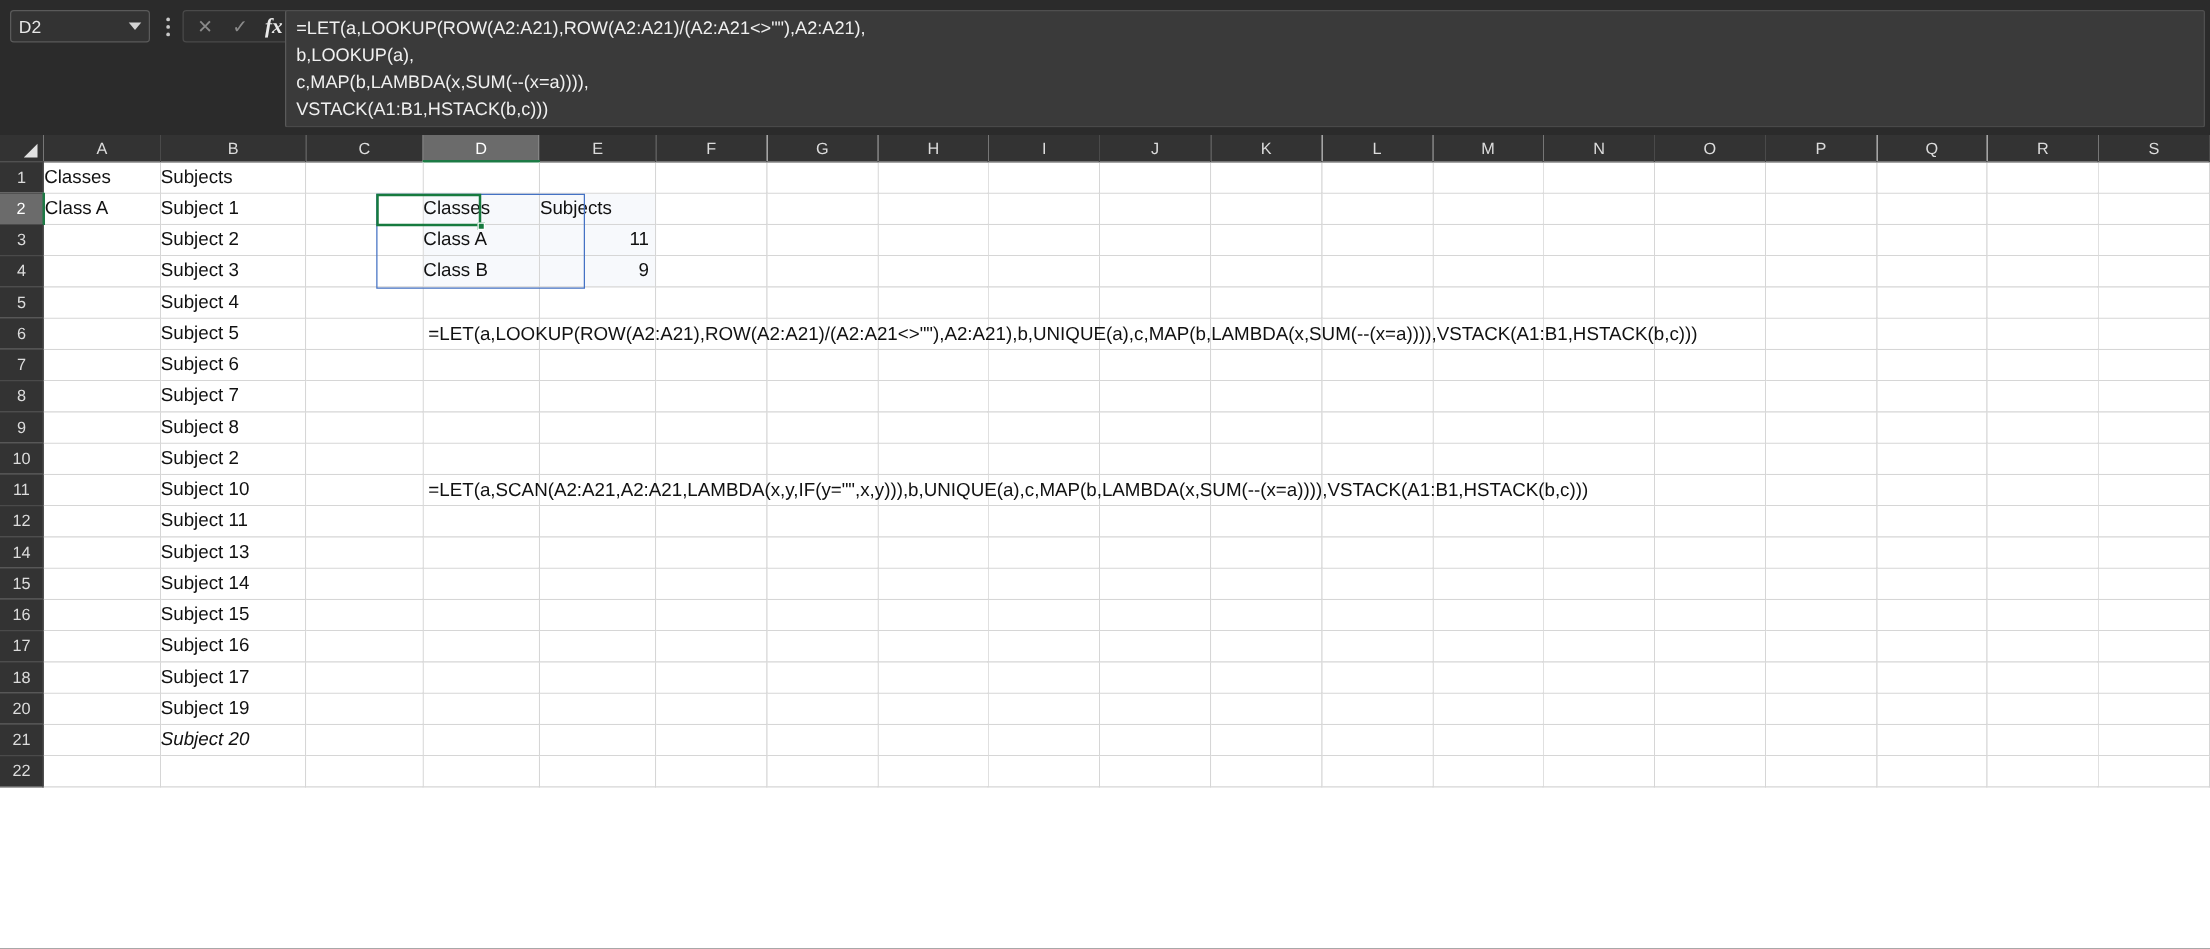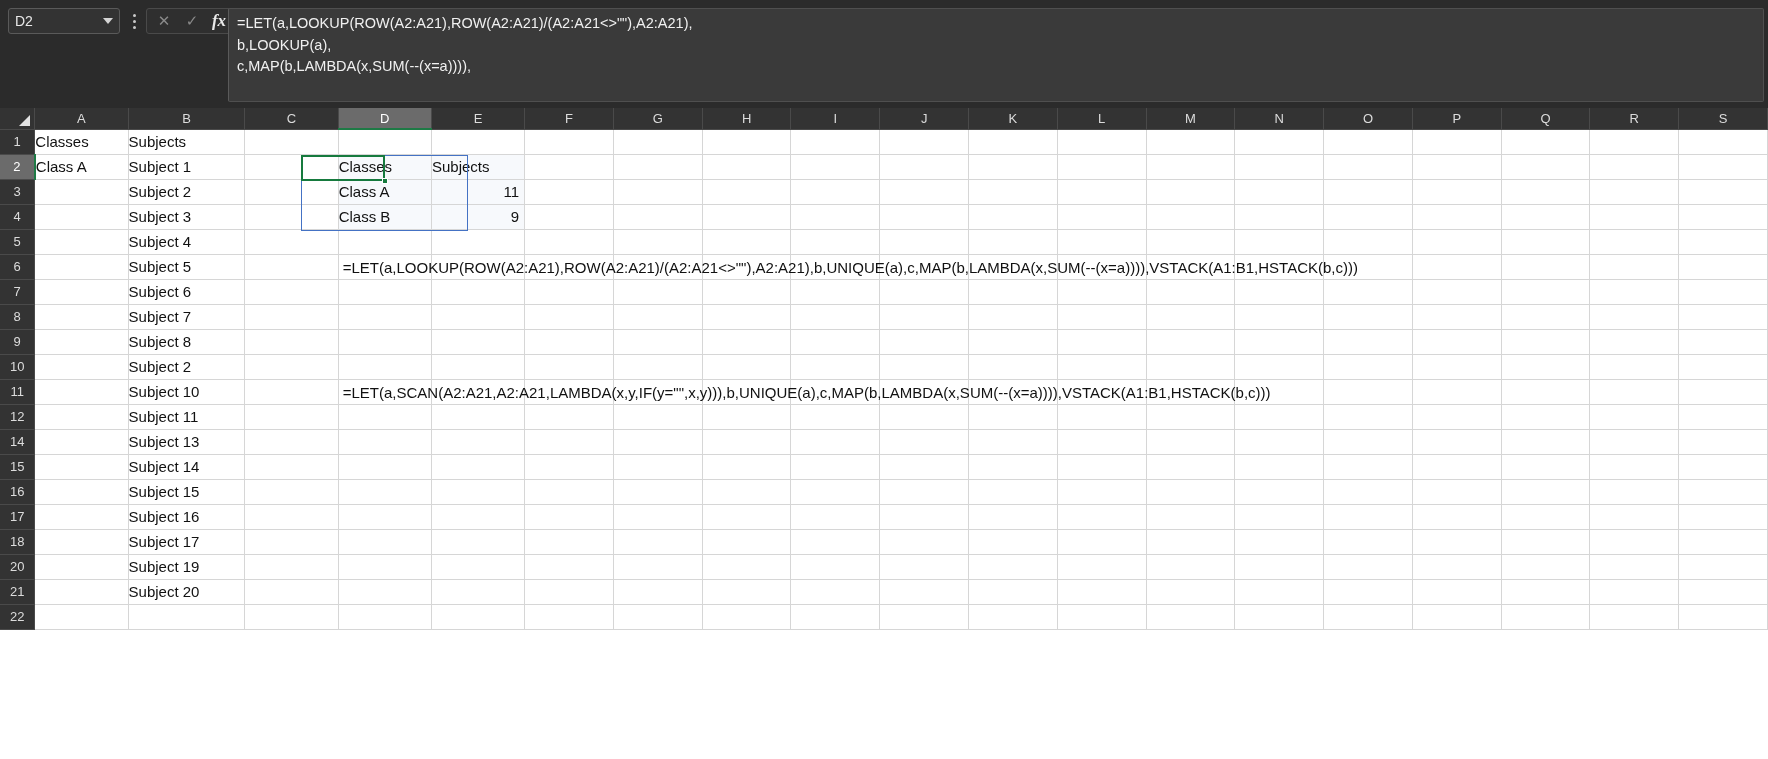--- a/index.html
+++ b/index.html
@@ -226,21 +226,21 @@
       <i></i>
       <i></i>
   </div>
 
   <div id="fbtn-group">
     <span class="fbtn">✕</span>
     <span class="fbtn check">✓</span>
     <span class="fbtn fx">fx</span>
   </div>
 
-  <div id="formula-input"><span class="fline">=LET(a,LOOKUP(ROW(A2:A21),ROW(A2:A21)/(A2:A21&lt;&gt;""),A2:A21),</span><span class="fline">b,LOOKUP(a),</span><span class="fline">c,MAP(b,LAMBDA(x,SUM(--(x=a)))),</span></div>
+  <div id="formula-input"><span class="fline">=LET(a,LOOKUP(ROW(A2:A21),ROW(A2:A21)/(A2:A21&lt;&gt;""),A2:A21),</span><span class="fline">b,LOOKUP(a),</span><span class="fline">c,MAP(b,LAMBDA(x,SUM(--(x=a)))),</span><span class="fline">VSTACK(A1:B1,HSTACK(b,c)))</span></div>
 </div>
 
 <div id="grid-wrap">
   <table class="sheet">
     <thead>
       <tr class="colhdr">
         <th class="corner">
           <span class="tri"></span>
         </th>
       <th style="width: 83px;">A</th>
@@ -661,21 +661,21 @@
           <td class="cell" style="width: 79px;"></td>
           <td class="cell" style="width: 79px;"></td>
           <td class="cell" style="width: 79px;"></td>
           <td class="cell" style="width: 79px;"></td>
           <td class="cell" style="width: 79px;"></td>
           <td class="cell" style="width: 79px;"></td>
         </tr>
         <tr>
           <td class="rowhdr">21</td>
           <td class="cell" style="width: 83px;"></td>
-          <td class="cell" style="width: 104px;">Subject 20</td>
+          <td class="cell" style="width: 104px; font-style: italic;">Subject 20</td>
           <td class="cell" style="width: 83px;"></td>
           <td class="cell" style="width: 83px;"></td>
           <td class="cell" style="width: 83px;"></td>
           <td class="cell" style="width: 79px;"></td>
           <td class="cell" style="width: 79px;"></td>
           <td class="cell" style="width: 79px;"></td>
           <td class="cell" style="width: 79px;"></td>
           <td class="cell" style="width: 79px;"></td>
           <td class="cell" style="width: 79px;"></td>
           <td class="cell" style="width: 79px;"></td>

